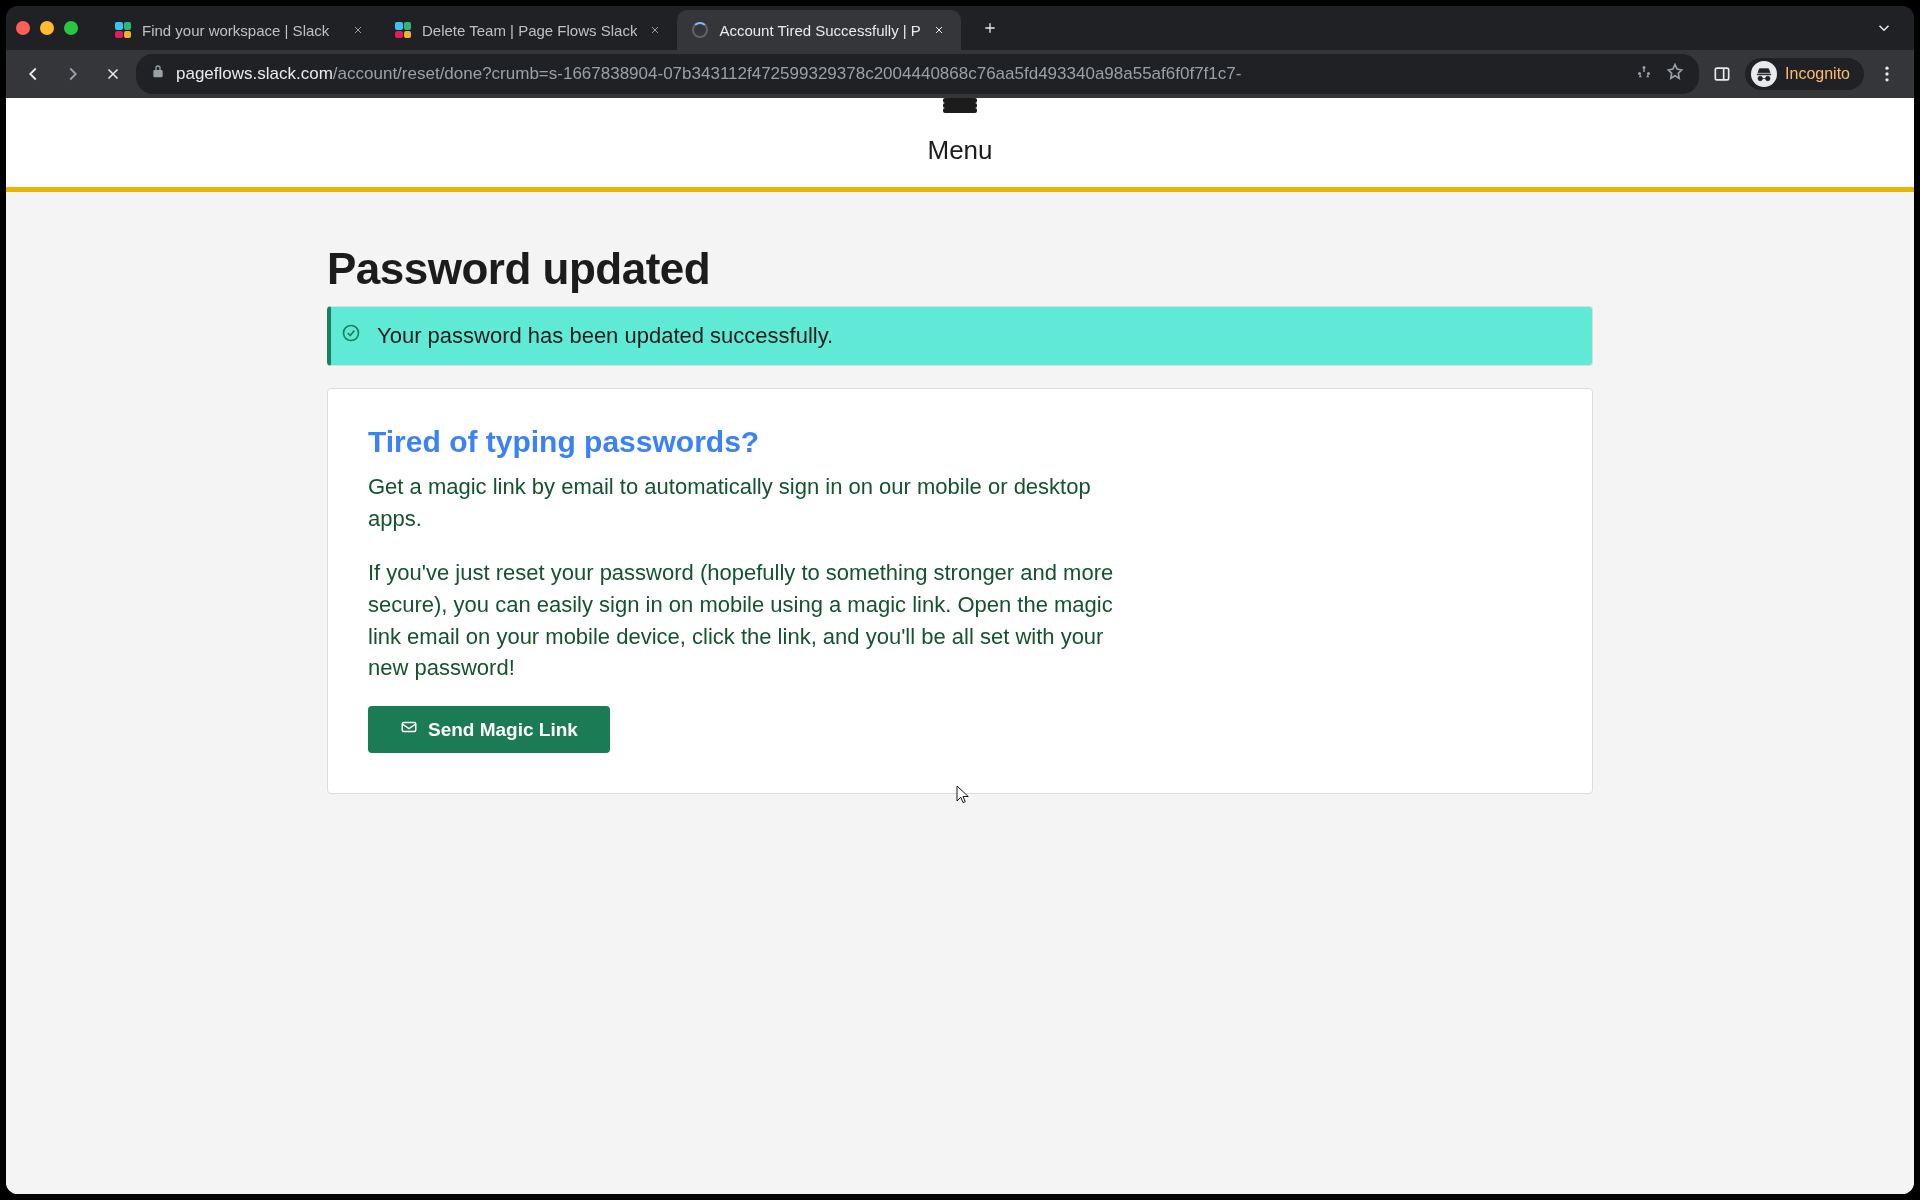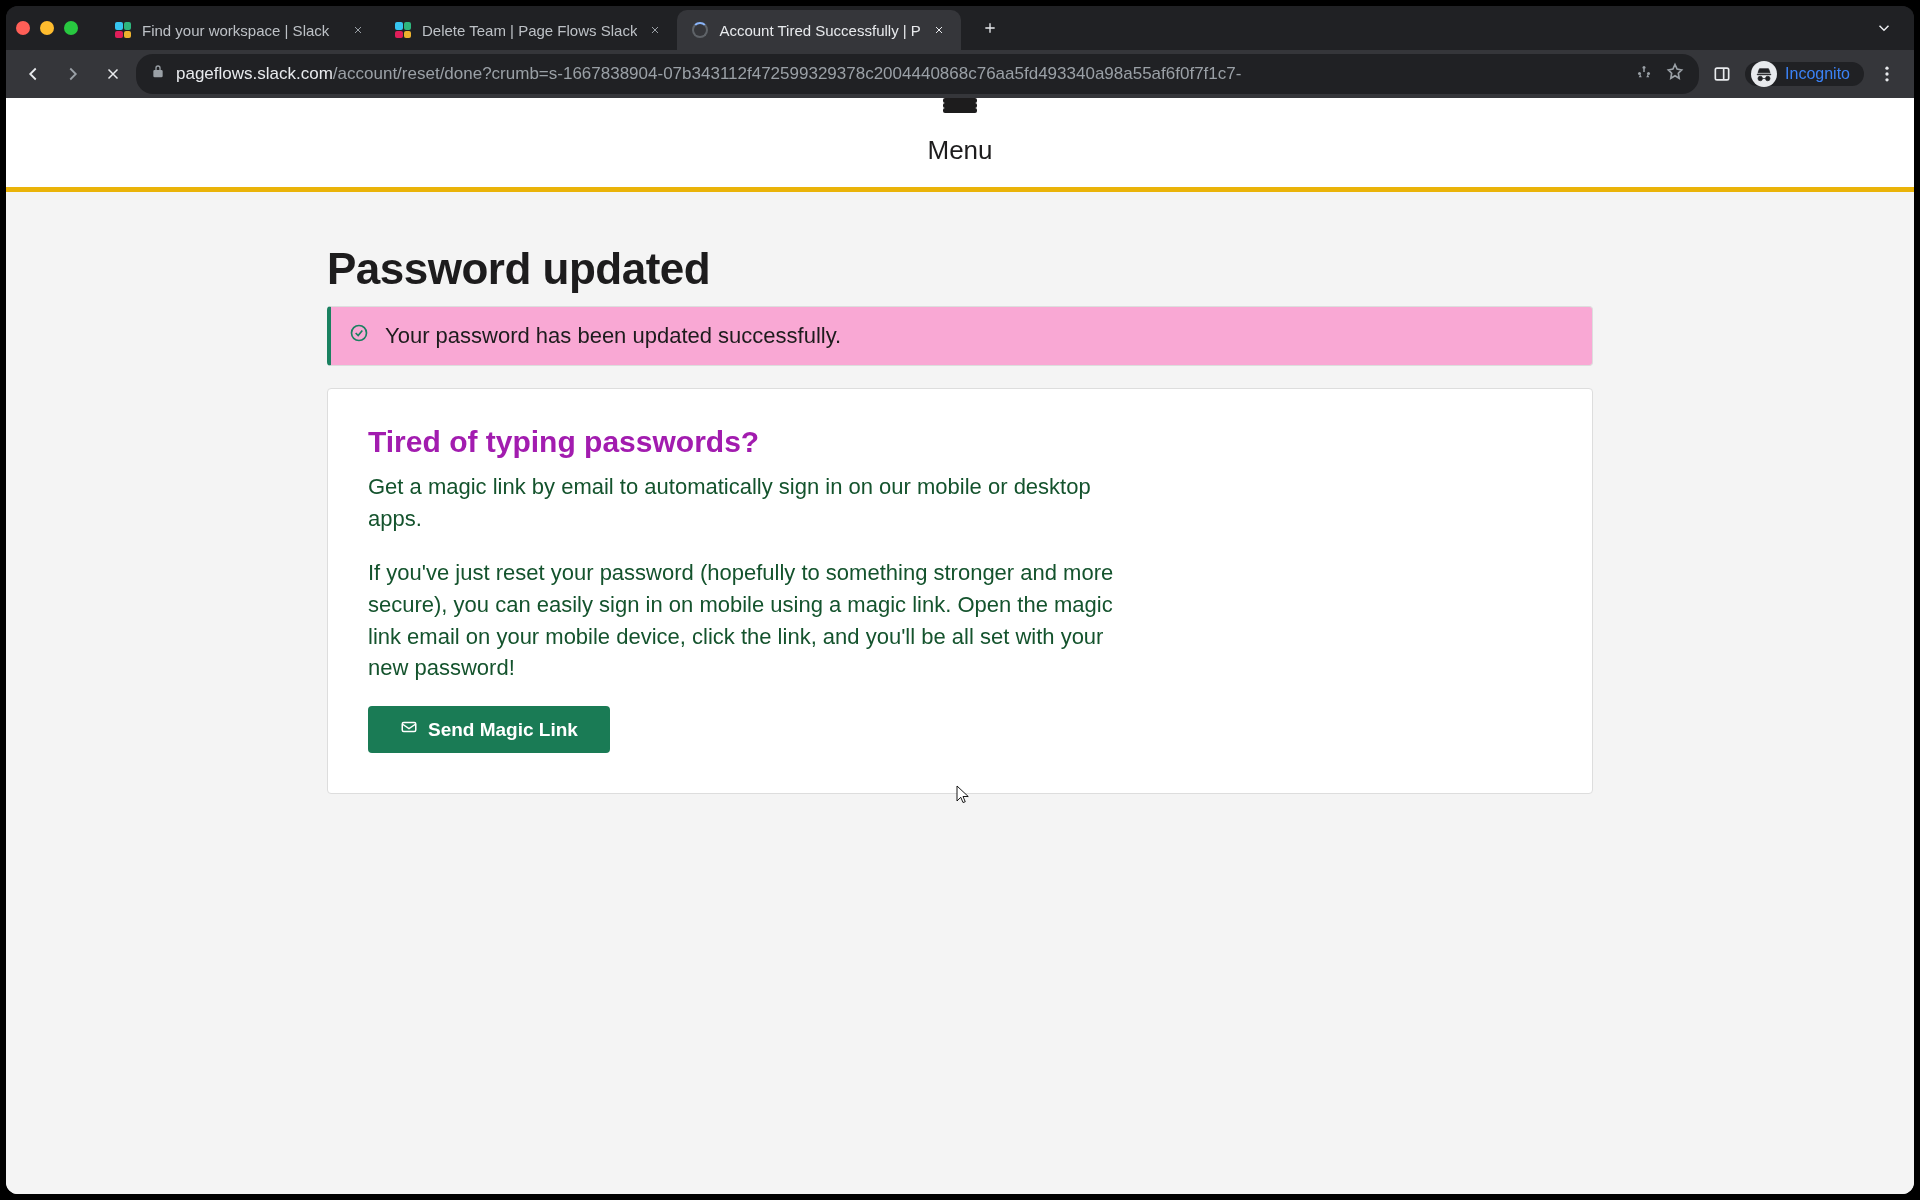--- a/index.html
+++ b/index.html
@@ -61,21 +61,21 @@
     font-size: 17px;
   }
   .omnibox .lock{color:#9aa0a6;}
   .url {display:flex; align-items:baseline; overflow:hidden; white-space:nowrap;}
   .url .host{ color:#e8eaed; }
   .url .path{ color:#9aa0a6; }
   .omnibox .right{ margin-left:auto; display:flex; gap:12px; align-items:center;}
   .icon-slot{width:34px;height:34px;display:flex;align-items:center;justify-content:center;color:#e8eaed;}
   .incognito-badge{
     display:flex; align-items:center; gap:8px; background:#202124; border-radius:17px;
-    height:24px; padding:0 14px 0 6px; color:#3b82f6; font-size:16px;
+    height:32px; padding:0 14px 0 6px; color:#fdba74; font-size:16px;
   }
   .incognito-avatar{
     width:26px;height:26px;border-radius:50%;background:#e8eaed;display:flex;align-items:center;justify-content:center;
   }
   .incognito-avatar svg{width:18px;height:18px;}
 
   
   .viewport { flex:1 1 auto; background:#fff; display:flex; flex-direction:column;}
   .site-header{
     height:94px; background:#fff; border-bottom:5px solid #eab308;
@@ -83,29 +83,29 @@
   }
   .hamburger{ width:34px;height:28px; display:flex; flex-direction:column; justify-content:space-between;}
   .hamburger span{height:5px;background:#1d1c1d;border-radius:2px;}
   .menu-label{ font-size:26px; color:#1d1c1d; font-weight:500;}
   .header-divider{ width:1px;height:46px;background:#ddd;margin-left:20px;}
 
   .page-body{ flex:1; background:#f4f4f4; padding: 52px 0 0 0;}
   .content{ width: 1266px; margin: 0 auto; }
   h1.page-title{ font-size:44px; font-weight:800; color:#1d1c1d; letter-spacing:-0.5px; margin-bottom: 12px;}
   .alert{
-    background:#f9a8d4; border:1px solid #ddd; border-left:4px solid #1a8160;
-    border-radius:4px; padding: 16px 18px; display:flex; align-items:center; gap:16px;
+    background:#5eead4; border:1px solid #ddd; border-left:4px solid #1a8160;
+    border-radius:4px; padding: 16px 10px; display:flex; align-items:center; gap:16px;
     font-size:22px; color:#1d1c1d; margin-bottom: 22px;
   }
   .alert .check{color:#1a8160;}
   .card{
     background:#fff; border:1px solid #ddd; border-radius:4px; padding: 36px 40px 40px;
   }
-  .card h2{ font-size:30px; font-weight:800; color:#a21caf; margin-bottom: 12px;}
+  .card h2{ font-size:30px; font-weight:800; color:#3b82f6; margin-bottom: 12px;}
   .card p{ font-size:22px; line-height:1.45; color:#14532d; max-width: 760px; margin-bottom: 22px;}
   .btn{
     display:inline-flex; align-items:center; gap:10px;
     background:#1a7b55; color:#fff; font-weight:700; font-size:19px;
     border:none; border-radius:4px; padding: 12px 32px; cursor:pointer;
   }
   .btn svg{width:18px;height:18px;}
 
   .cursor{
     position:absolute; left:948px; top:778px; width:18px; height:22px; pointer-events:none;

